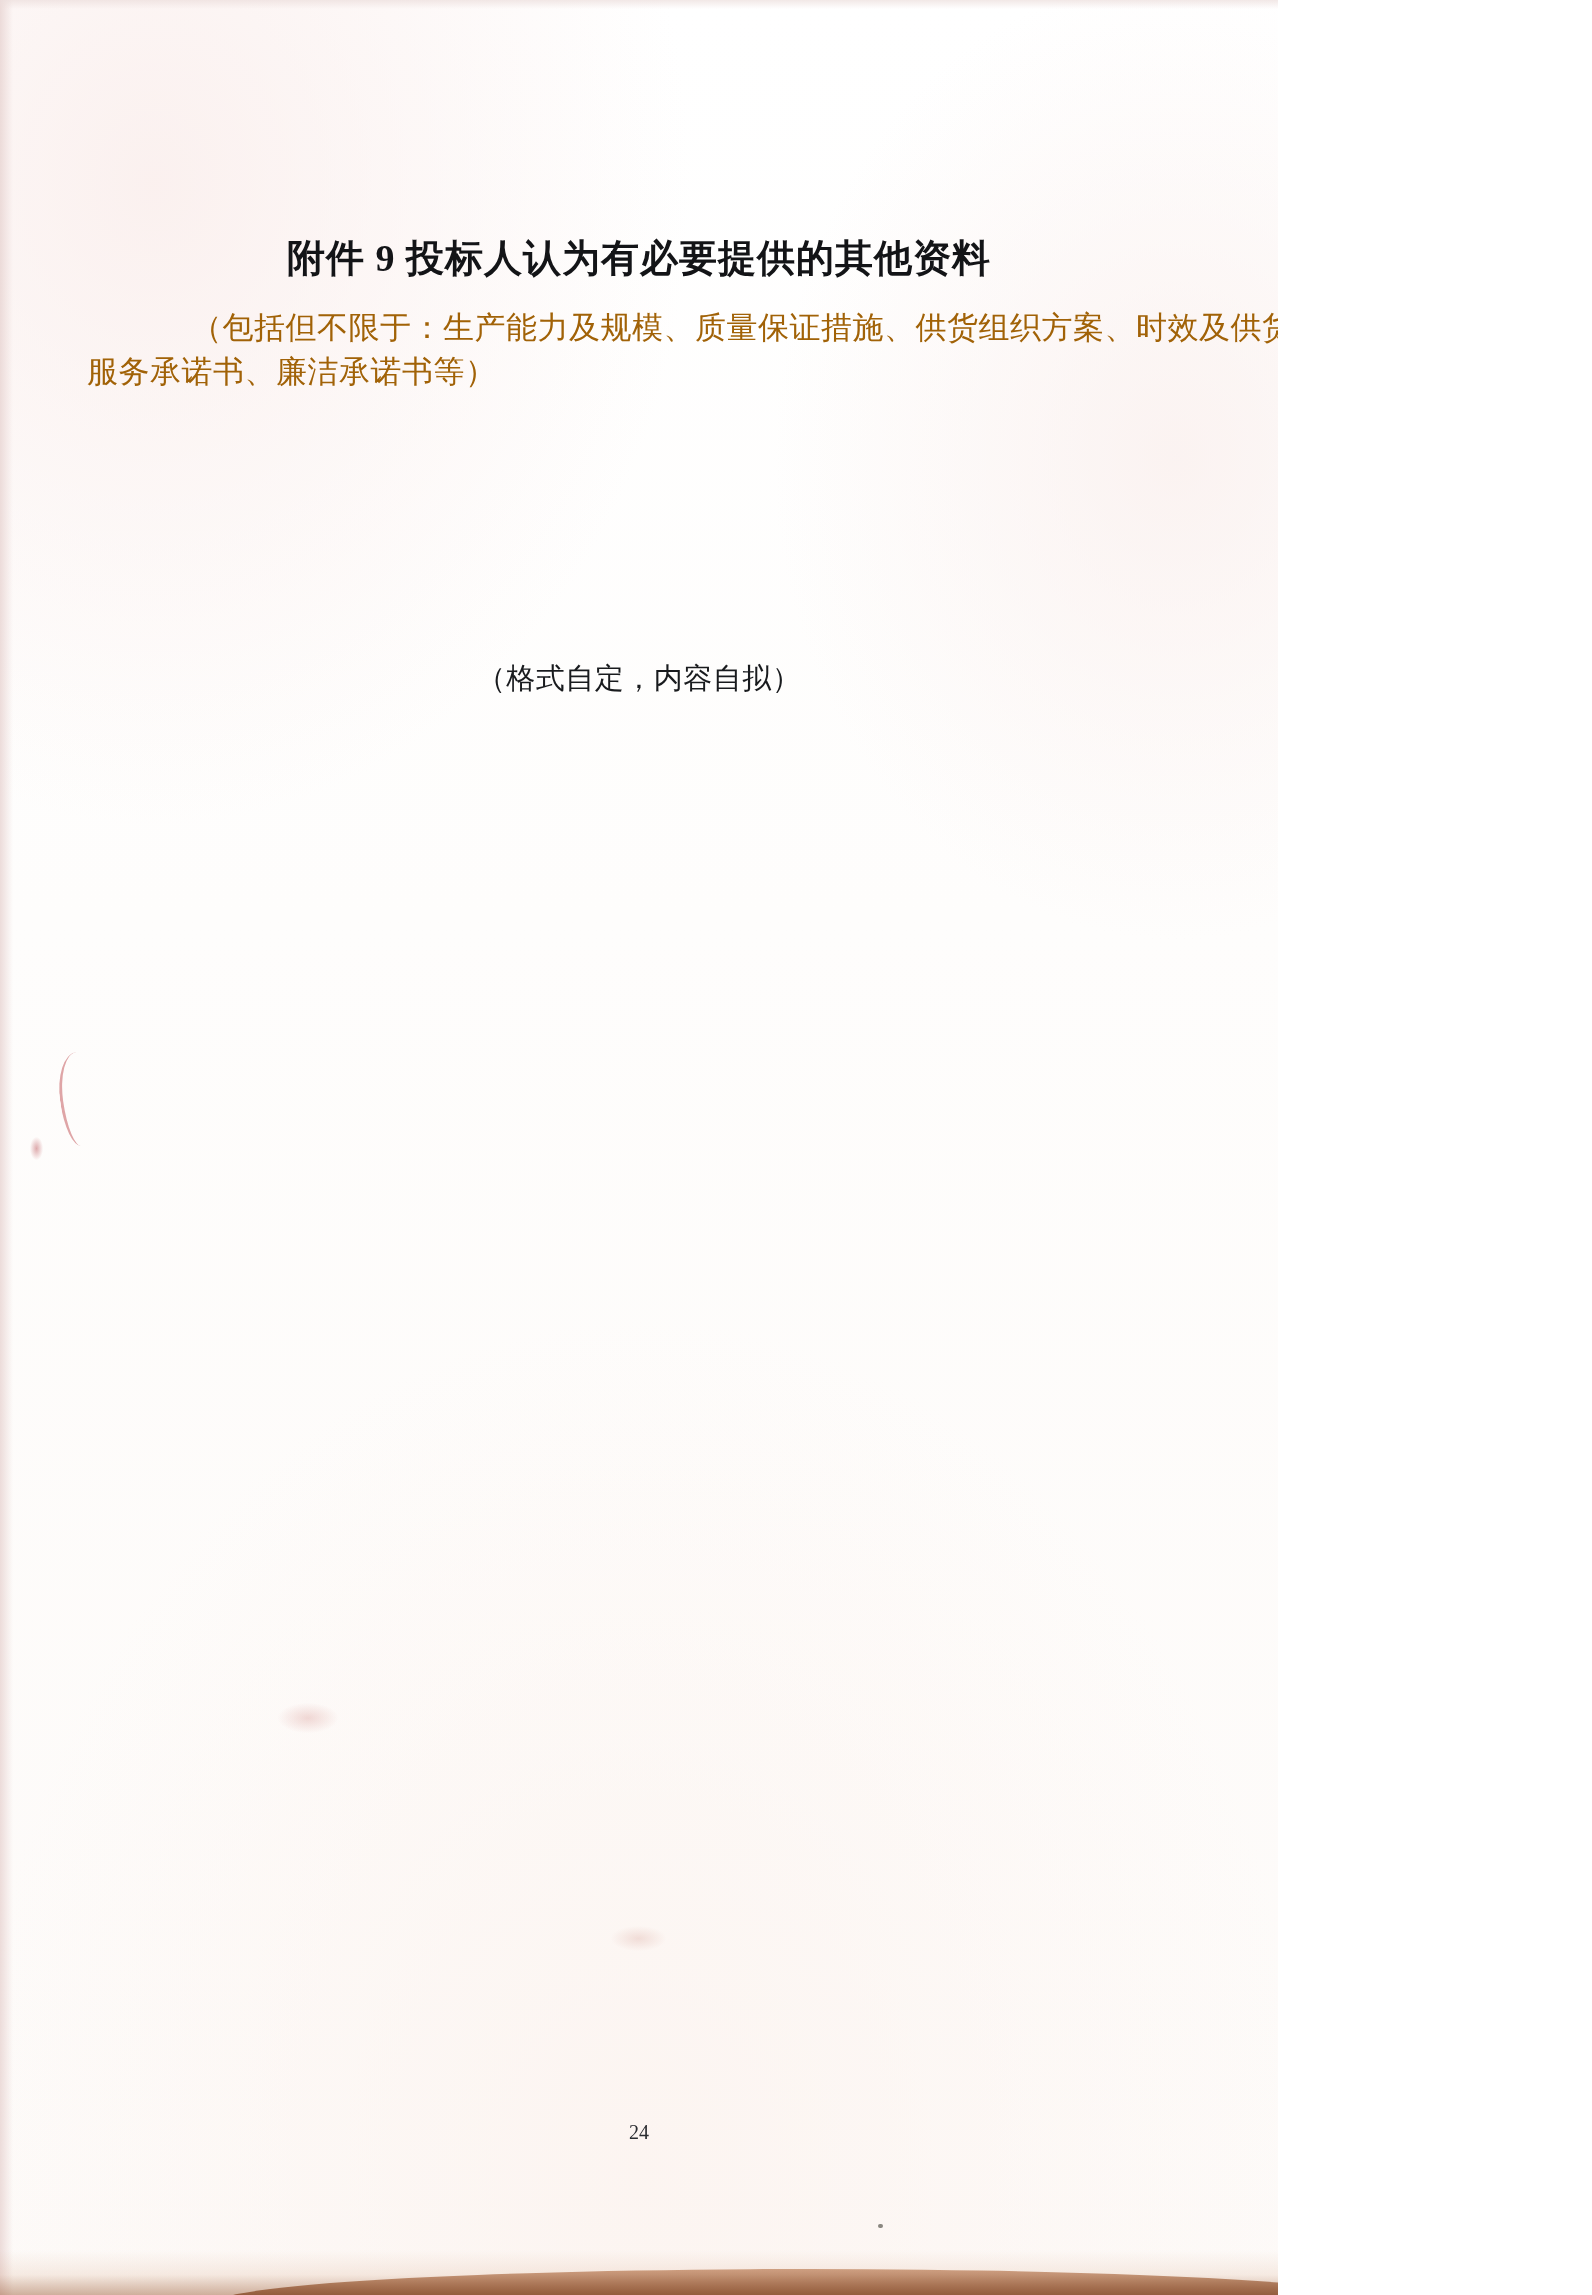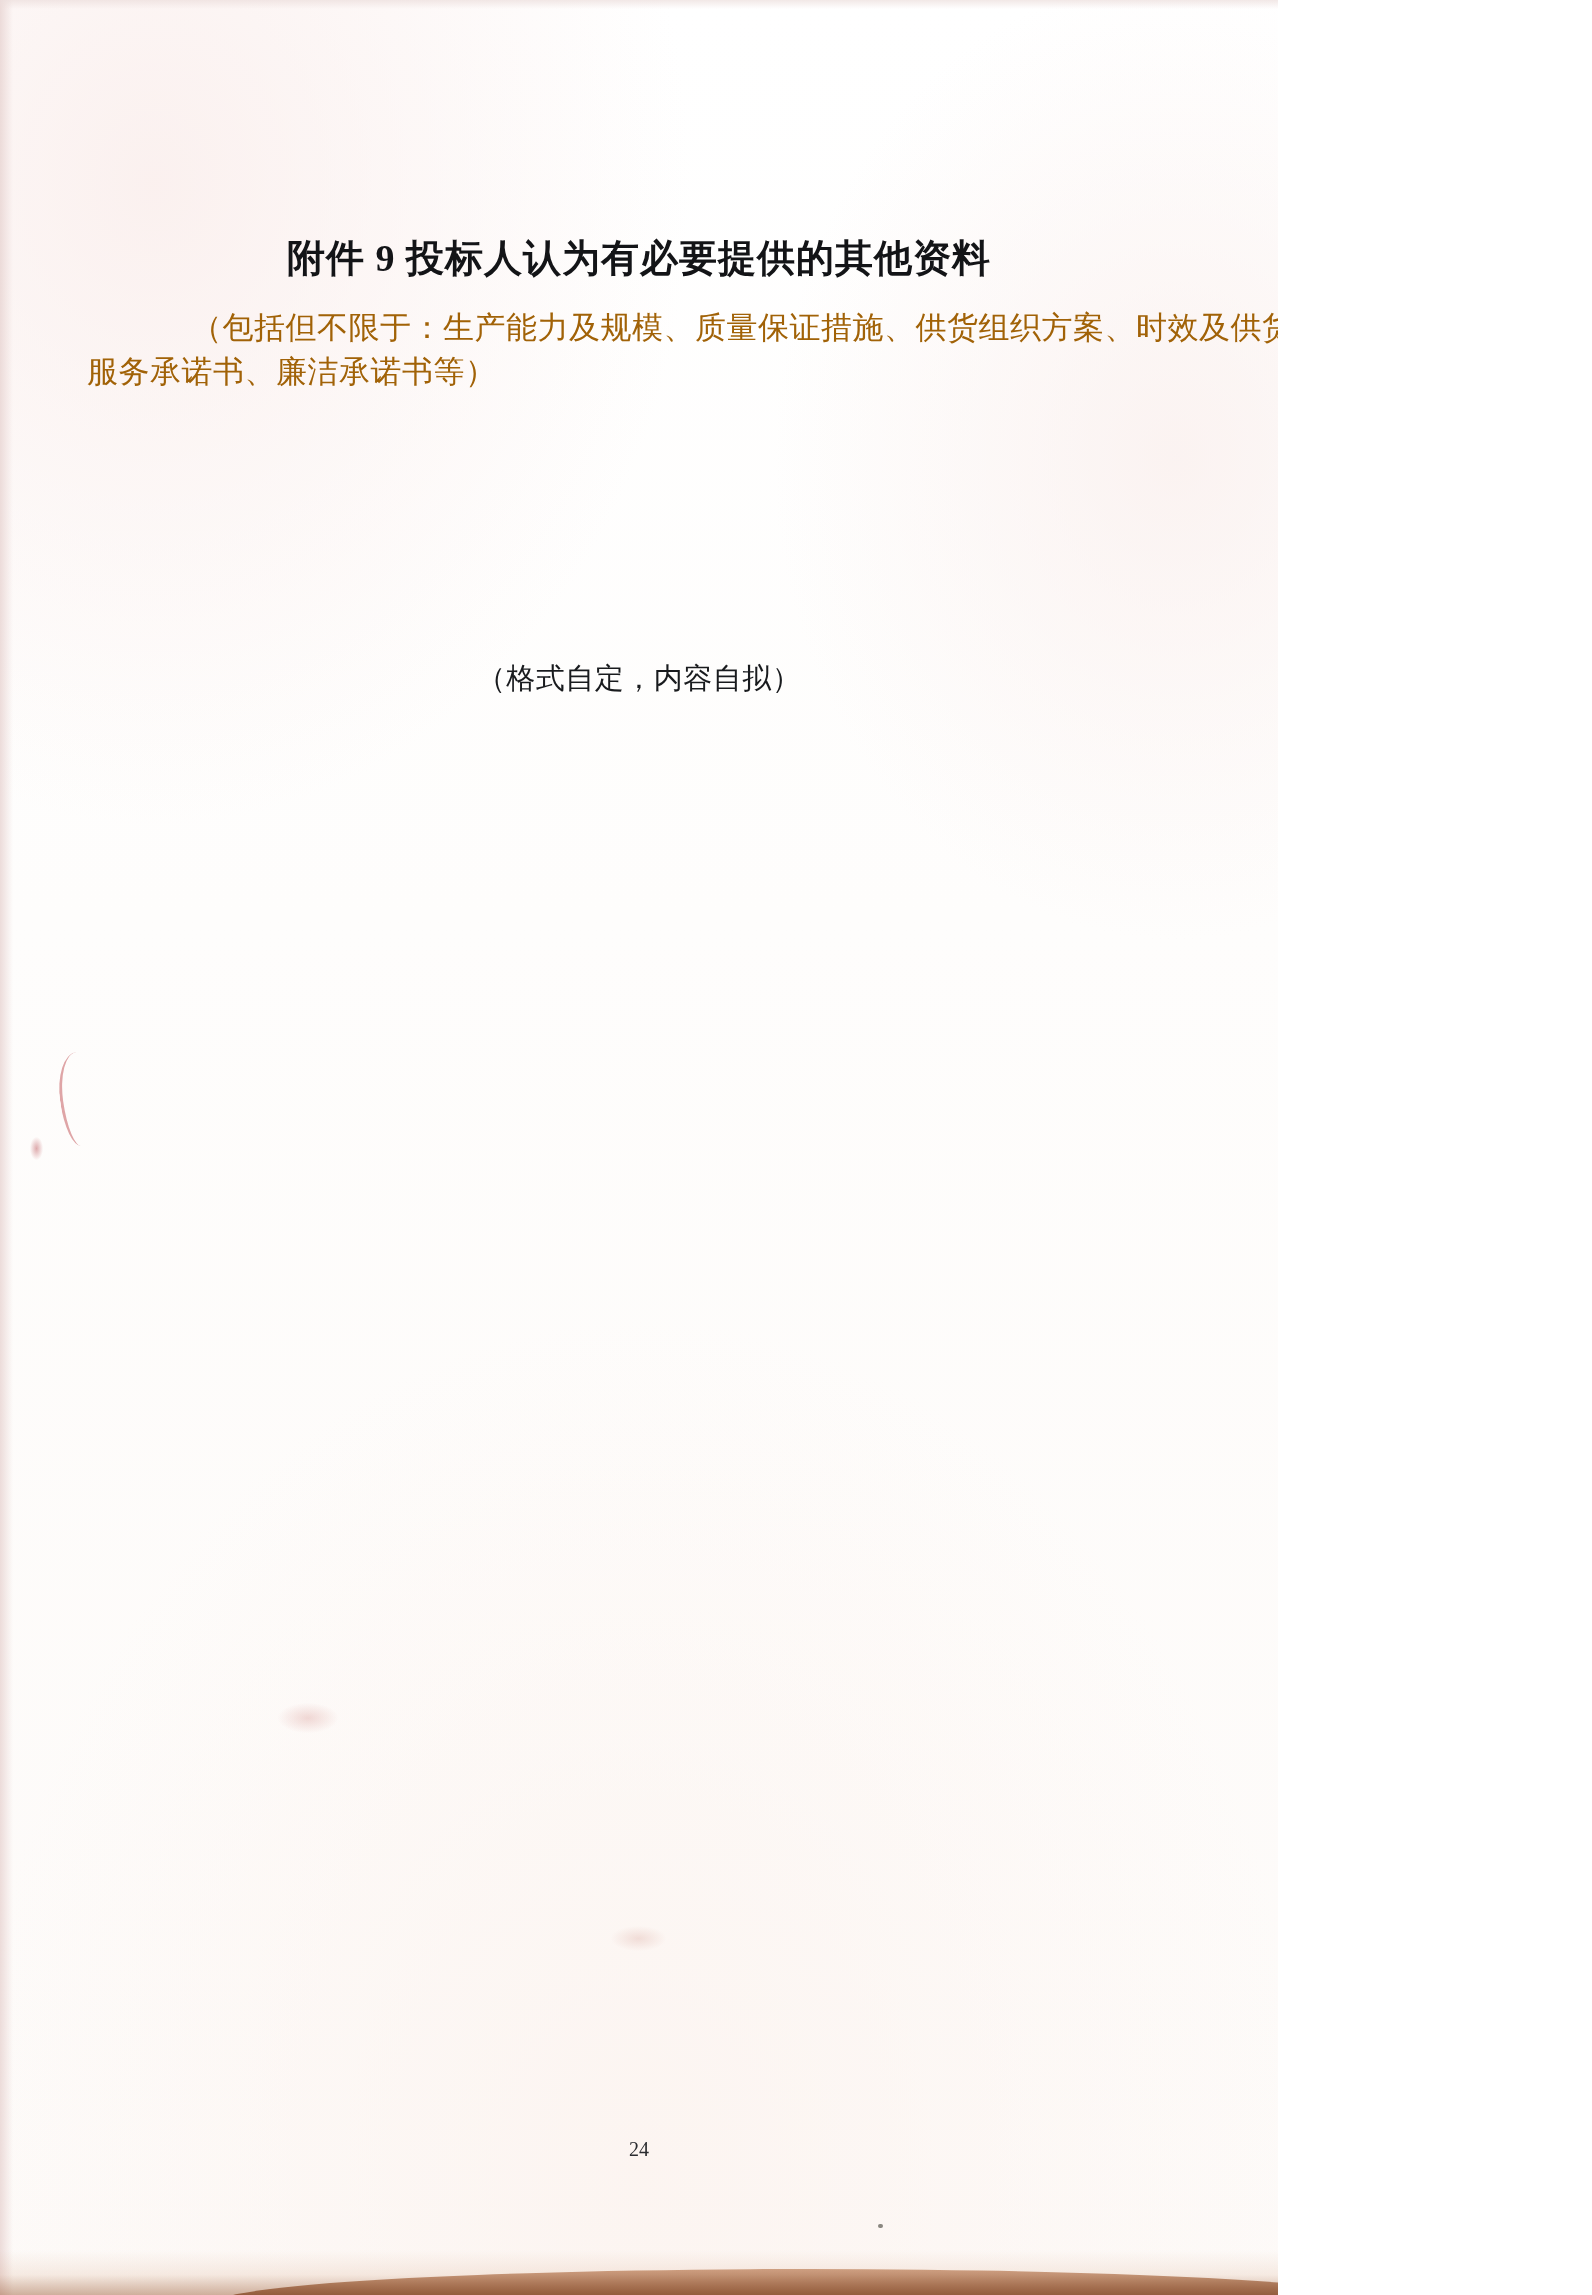--- a/index.html
+++ b/index.html
@@ -115,21 +115,21 @@
     left: 0;
     width: 100%;
     text-align: center;
     font-size: 29px;
     color: #191b1e;
     letter-spacing: 0.5px;
     font-family: "Liberation Serif", "DejaVu Serif", serif;
   }
   .page-number {
     position: absolute;
-    bottom: 134px;
+    bottom: 151px;
     left: 0;
     width: 100%;
     text-align: center;
     font-size: 20px;
     color: #2a2c30;
     font-family: "Liberation Serif", "DejaVu Serif", serif;
   }
   .stray-dot {
     position: absolute;
     left: 878px;

